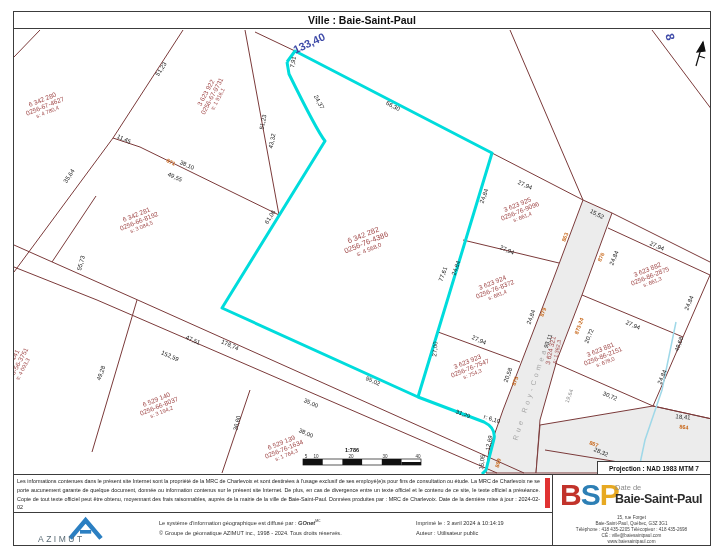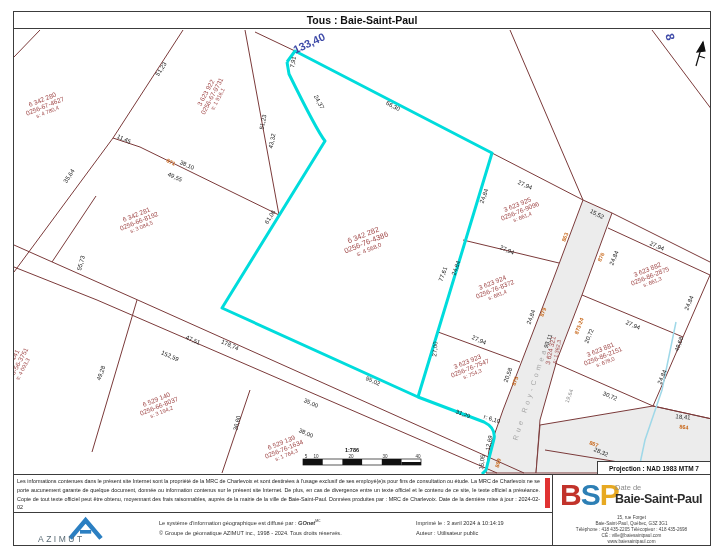--- a/index.html
+++ b/index.html
@@ -44,21 +44,21 @@
   #bsp-letters{position:absolute;left:7px;top:5px;font-size:30px;font-weight:bold;letter-spacing:-1px;line-height:1;}
   #bsp-letters .b{color:#c2332b;}#bsp-letters .s{color:#2d7fb5;}#bsp-letters .p{color:#e7a922;}
   #bsp-villede{position:absolute;left:62px;top:8px;font-size:7.5px;color:#8a8a8a;}
   #bsp-name{position:absolute;left:62px;top:17px;font-size:12.5px;font-weight:bold;color:#2d2d2d;letter-spacing:-0.3px;}
   #bsp-address{position:absolute;left:0;top:40px;width:100%;text-align:center;font-size:4.6px;color:#444;line-height:1.3;}
 </style>
 </head>
 <body>
 
 <div class="box" id="title-bar">
-  <span>Tous : Baie-Saint-Paul</span>
+  <span>Ville : Baie-Saint-Paul</span>
 </div>
 
 <div class="box" id="map">
   <svg width="698" height="447" viewBox="14 29 698 447">
 
     <g fill="#ececec" stroke="#7b3a3a" stroke-width="1">
       <polygon points="583,200 612,213 582,295 557,360 540,420 536,473 486,473 489,450 503,410 528,345 553,280"></polygon>
       <polygon points="540,425 653,406 712,419 712,473 536,473"></polygon>
     </g>
 

